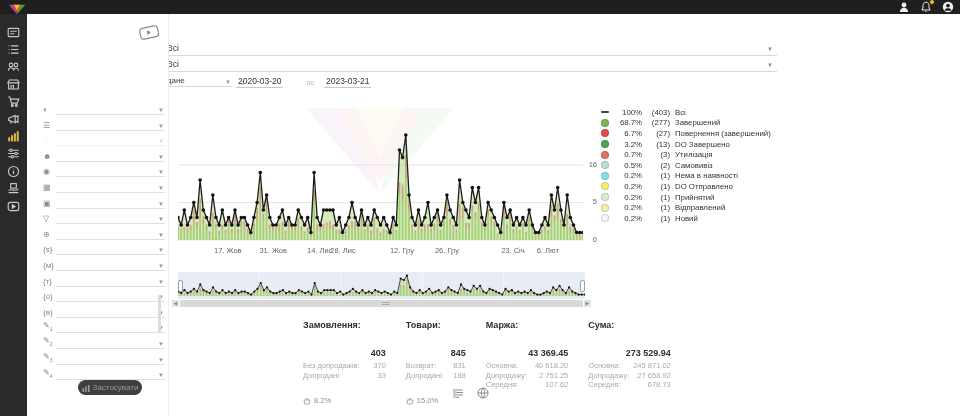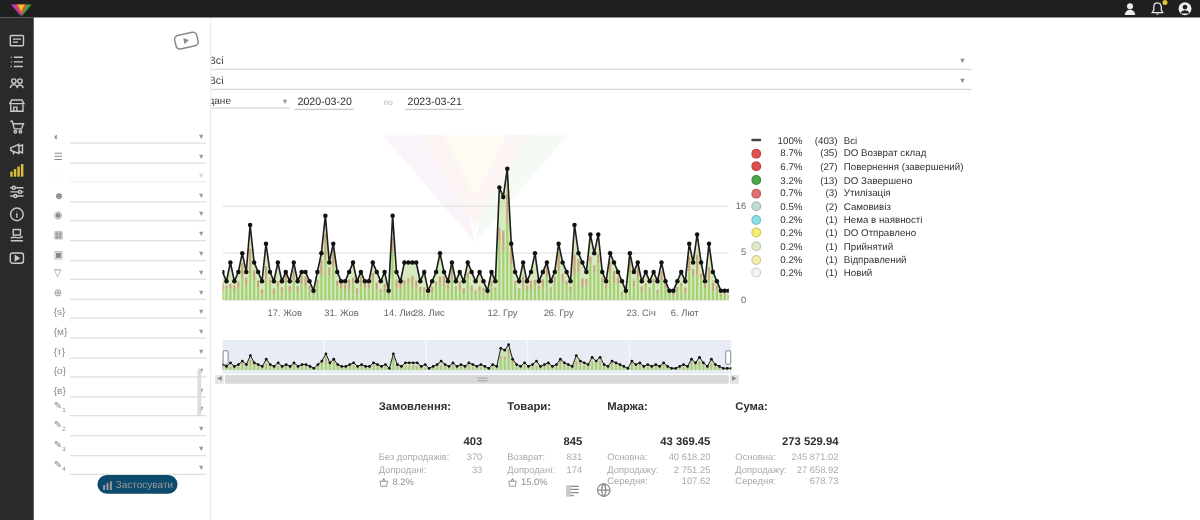--- a/index.html
+++ b/index.html
@@ -25,21 +25,21 @@
   .panel-tag { position:absolute; left:109px; top:10px; width:26px; height:16px; }
   .f-row { position:absolute; left:16px; width:122px; height:15px; display:flex; align-items:flex-end; cursor:pointer; }
   .f-ic { width:13px; font-size:8px; color:#8a8a8a; line-height:10px; flex:0 0 13px; }
   .f-ic sub { font-size:5px; }
   .f-line { flex:1; border-bottom:1px solid #e0e0e0; height:12px; position:relative; }
   .f-caret { position:absolute; right:1px; bottom:1px; font-size:6px; color:#9a9a9a; }
   .f-row.disabled .f-ic, .f-row.disabled .f-caret { color:#d5d5d5; }
   .f-row.disabled .f-line { border-bottom-color:#efefef; }
   .panel-scroll { position:absolute; left:131px; top:281px; width:3px; height:38px; border-radius:2px; background:#dcdcdc; cursor:grab; }
   .apply { position:absolute; left:51px; top:366px; width:64px; height:15px; border:none; border-radius:8px;
-    background:#0c4a6e; color:#9a9a9a; font-size:8px; display:flex; align-items:center; justify-content:center; gap:3px; cursor:pointer;
+    background:#404040; color:#9a9a9a; font-size:8px; display:flex; align-items:center; justify-content:center; gap:3px; cursor:pointer;
     font-family:"Liberation Sans", sans-serif; }
 
   
   .trow-ic { position:absolute; width:12px; height:12px; }
   .trow-field { position:absolute; border-bottom:1px solid #d8d8d8; font-size:8.5px; color:#3c3c3c; }
   .trow-caret { position:absolute; font-size:6px; color:#8d8d8d; cursor:pointer; }
   .small-lbl { position:absolute; font-size:6.5px; color:#b5b5b5; }
   .date-val { position:absolute; font-size:8.5px; color:#333; border-bottom:1px solid #c9c9c9; padding:0 2px 1px 2px; cursor:text; }
   .adv-sel { position:absolute; font-size:8px; color:#6f6f6f; border-bottom:1px solid #d8d8d8; padding-bottom:1px; cursor:pointer; }
 
@@ -66,21 +66,21 @@
   .nav-sb .track { position:absolute; left:8px; right:8px; top:0; height:7px; background:#d9d9d9; border-radius:1px; cursor:grab; }
   .nav-sb .grip { position:absolute; left:50%; top:2px; width:8px; height:3px; border-top:1px solid #adadad; border-bottom:1px solid #adadad; }
 
   
   .stats { position:absolute; left:303px; top:320px; width:420px; display:flex; }
   .st-col { margin-right:20px; }
   .st-head { display:flex; font-size:9px; font-weight:bold; color:#2e2e2e; margin-bottom:3px; }
   .st-head .v { margin-left:auto; padding-left:10px;margin-top:28px; }
   .st-sub { display:flex; font-size:7.5px; color:#aaa; line-height:9.5px; }
   .st-sub .v { margin-left:auto; padding-left:8px; }
-  .st-pct { display:flex; align-items:center; gap:3px; font-size:7.5px; color:#8d8d8d; margin-top:1px;text-align:right; }
+  .st-pct { display:flex; align-items:center; gap:3px; font-size:7.5px; color:#8d8d8d; margin-top:16px;text-align:right; }
 
   .foot-ic { position:absolute; width:12px; height:12px; cursor:pointer; }
 </style>
 </head>
 <body>
 
 <div class="screen">
 
   <div class="topbar">
     <div class="logo">
@@ -810,24 +810,24 @@
     </div>
 
   <div class="legend" id="legend">
       <div class="lg-row">
         <span class="lg-sw line" style="background:#444444"></span>
         <span class="lg-pct">100%</span>
         <span class="lg-cnt">(403)</span>
         <span>Всі</span>
       </div>
       <div class="lg-row">
-        <span class="lg-sw " style="background:#df5353"></span>
-        <span class="lg-pct">8.7%</span>
-        <span class="lg-cnt">(35)</span>
-        <span>DO Возврат склад</span>
+        <span class="lg-sw " style="background:#79b84f"></span>
+        <span class="lg-pct">68.7%</span>
+        <span class="lg-cnt">(277)</span>
+        <span>Завершений</span>
       </div>
       <div class="lg-row">
         <span class="lg-sw " style="background:#dd4f4f"></span>
         <span class="lg-pct">6.7%</span>
         <span class="lg-cnt">(27)</span>
         <span>Повернення (завершений)</span>
       </div>
       <div class="lg-row">
         <span class="lg-sw " style="background:#4ca64c"></span>
         <span class="lg-pct">3.2%</span>
@@ -1305,21 +1305,21 @@
         <div class="st-head">
           <span>Товари:</span>
           <span class="v">845</span>
         </div>
         <div class="st-sub">
           <span>Возврат:</span>
           <span class="v">831</span>
         </div>
         <div class="st-sub">
           <span>Допродані:</span>
-          <span class="v">174</span>
+          <span class="v">188</span>
         </div>
         <div class="st-pct">
           <svg width="8" height="8" viewBox="0 0 12 12" fill="none" stroke="#9a9a9a" stroke-width="1.2">
             <path d="M1.5 4.5 H10.5 L9.3 10.5 H2.7 Z M4 4.5 L6 1.5 L8 4.5"></path>
           </svg>
           <span>15.0%</span>
         </div>
       </div>
       <div class="st-col">
         <div class="st-head">

